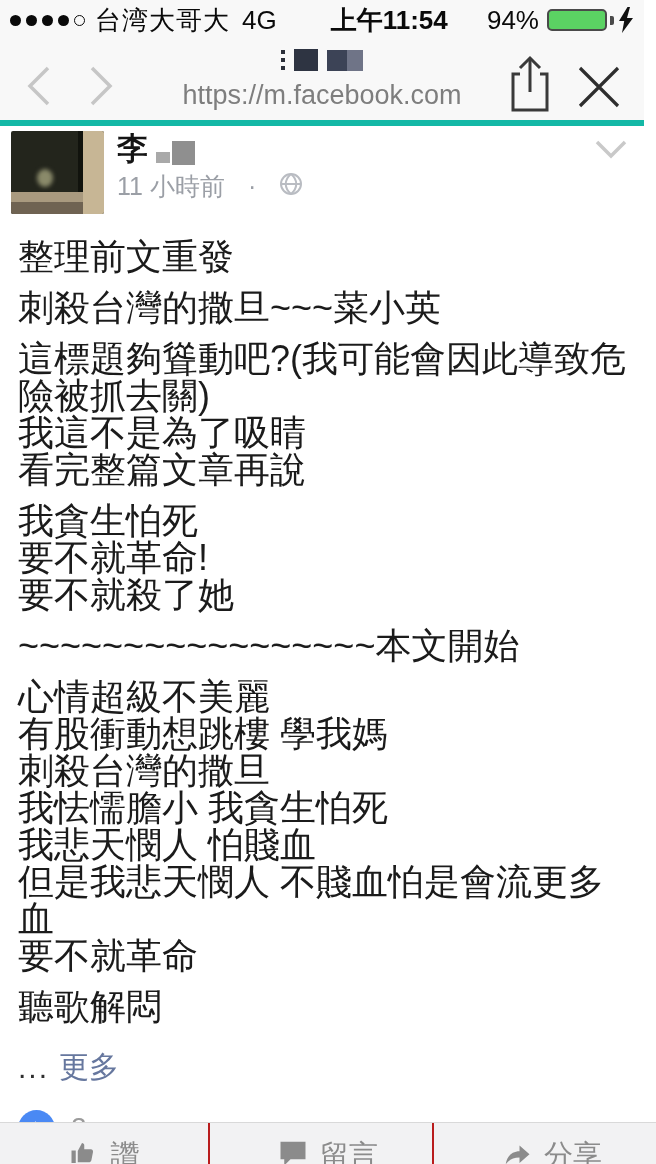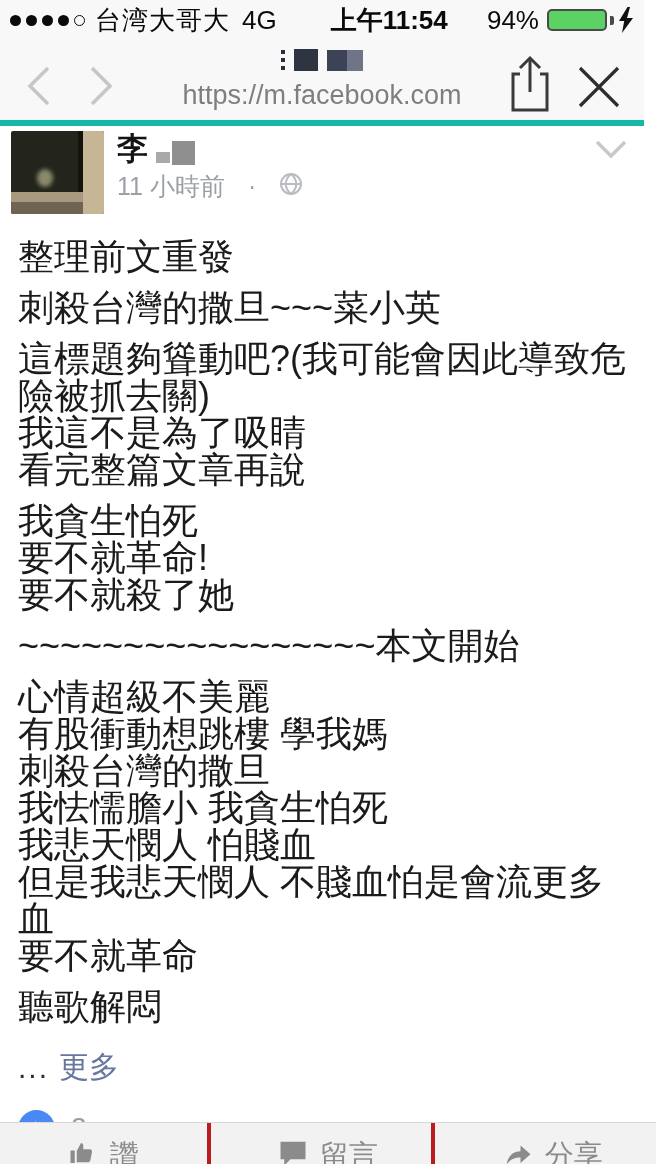--- a/index.html
+++ b/index.html
@@ -82,21 +82,21 @@
   .like-count{font-size:28px;color:#9b9b9b;}
 
   
   .actionbar{
     position:absolute;left:0;bottom:0;width:656px;height:42px;
     background:#f2f2f3;border-top:1px solid #d9d9d9;box-sizing:border-box;
     display:flex;margin-top:8px;
   }
   .action{flex:1;display:flex;align-items:flex-start;justify-content:center;
     padding-top:13px;gap:12px;color:#8b8b8b;font-size:29px;cursor:pointer;position:relative;}
-  .action + .action{border-left:4px solid #b91c1c;padding-left:14px;}
+  .action + .action{border-left:2px solid #b91c1c;padding-left:14px;}
   .action .a-icon{margin-top:2px;}
 </style>
 </head>
 <body>
 
 <div class="screen">
 
   <div class="statusbar">
     <div class="signal-dots">
       <span class="sdot"></span>

